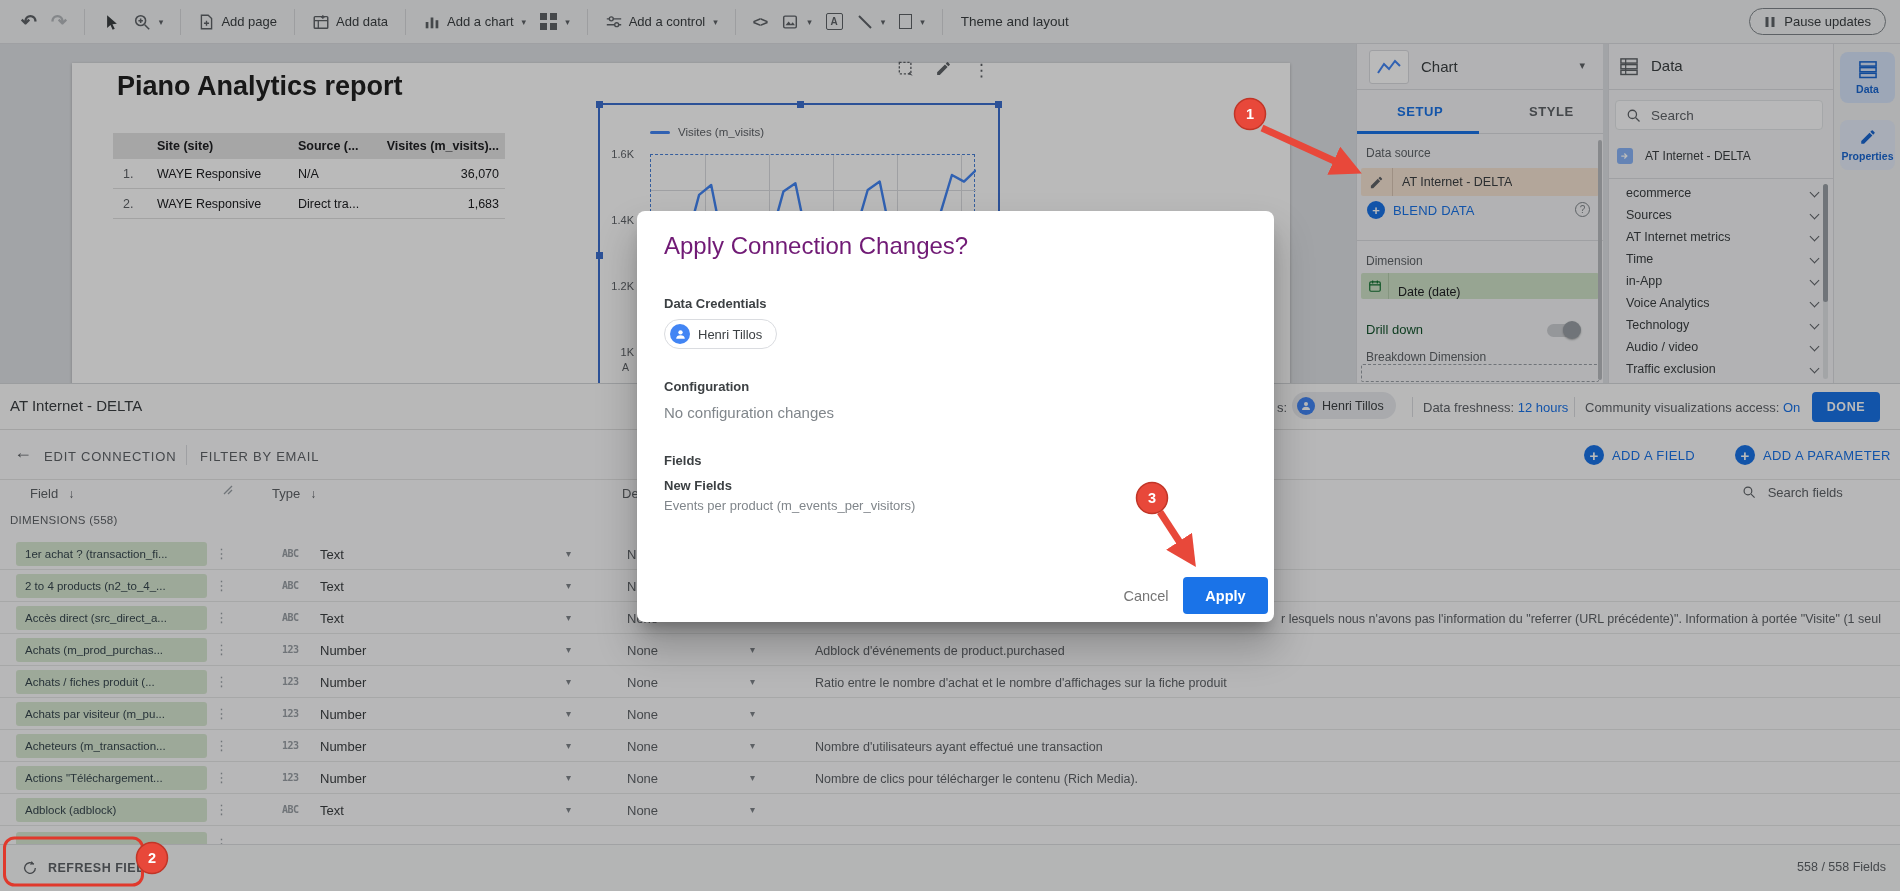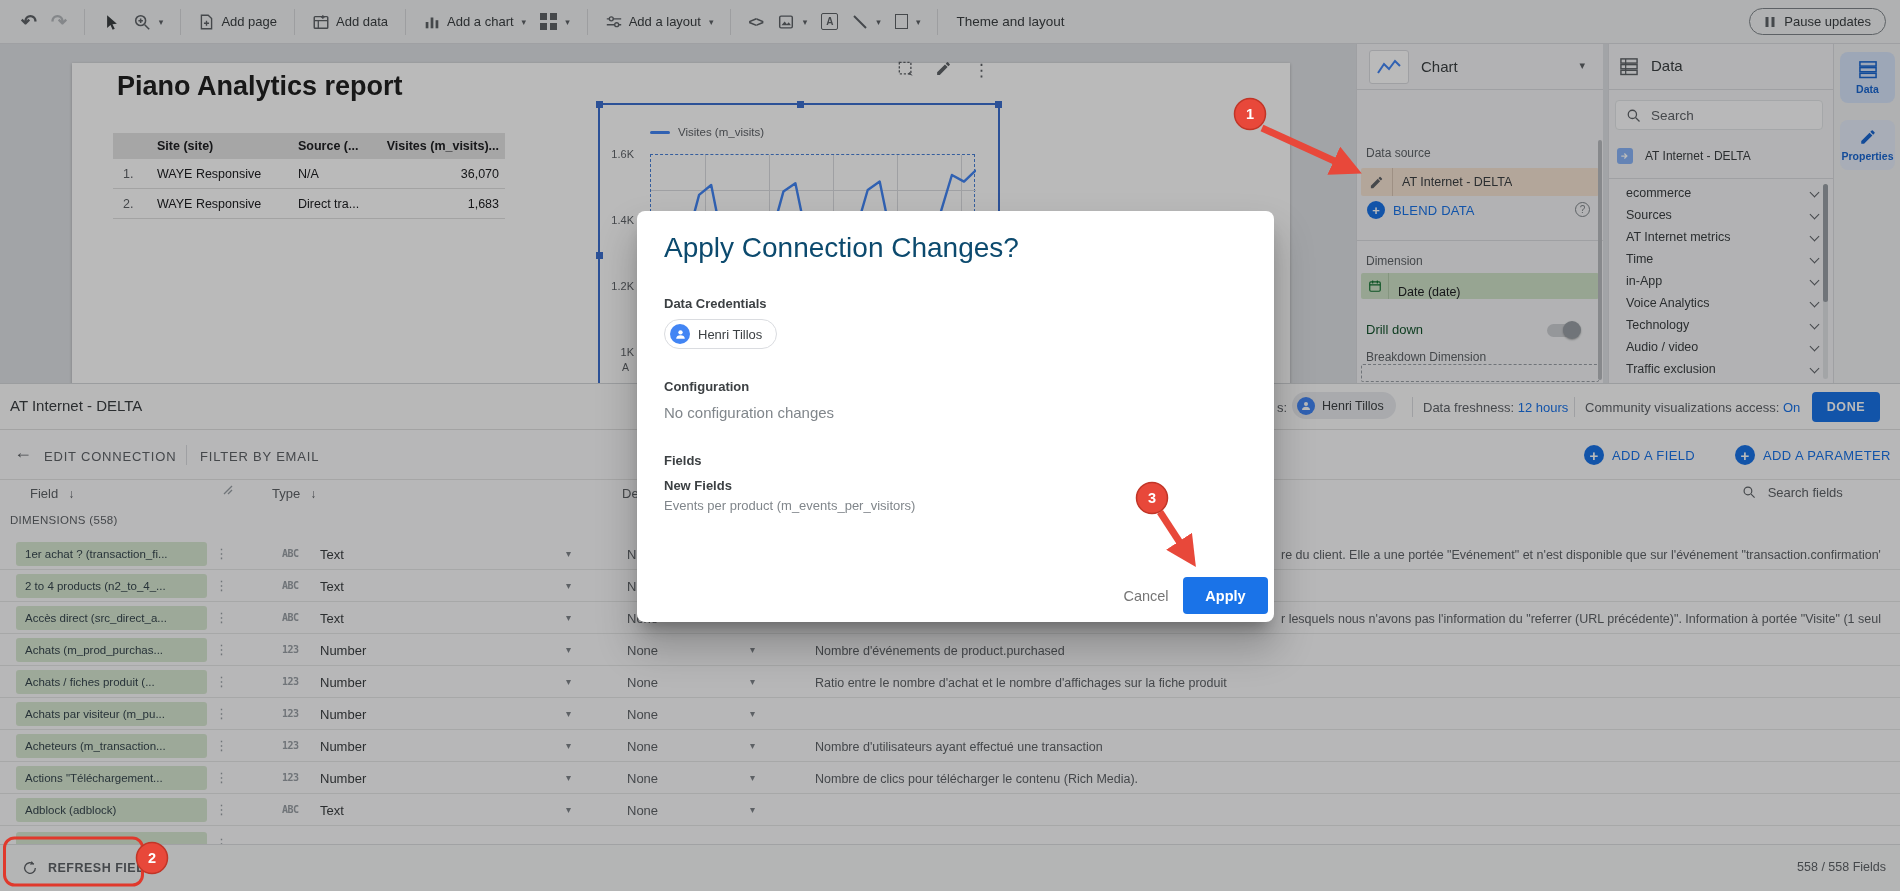--- a/index.html
+++ b/index.html
@@ -154,21 +154,21 @@
   .sfooter { position:absolute; left:0; top:460px; width:100%; height:48px; background:#f7f8f8; border-top:1px solid #dddfe1; }
   .refresh { position:absolute; left:12px; top:8px; height:30px; display:flex; align-items:center; gap:10px;
     padding:0 10px; color:#5f6368; font-size:12.5px; font-weight:bold; letter-spacing:.5px; cursor:pointer; }
   .fcount { position:absolute; right:14px; top:15px; font-size:12.5px; color:#5f6368; }
   .handleic { position:absolute; left:222px; top:2px; color:#9aa0a6; }
 
   
   .scrim { position:absolute; left:0; top:0; width:1900px; height:891px; background:rgba(0,0,0,.27); z-index:40; }
   .modal { position:absolute; left:637px; top:211px; width:637px; height:411px; background:#fff; border-radius:8px; z-index:50;
     box-shadow:0 11px 15px -7px rgba(0,0,0,.3), 0 24px 38px 3px rgba(0,0,0,.22); }
-  .m-title { position:absolute; left:27px; top:21px; font-size:28px; color:#0c4a6e; }
+  .m-title { position:absolute; left:27px; top:21px; font-size:24px; color:#701a75; }
   .m-sec { position:absolute; left:27px; font-size:13px; font-weight:bold; color:#3c4043; }
   .m-val { position:absolute; left:27px; font-size:15px; color:#80868b; }
   .m-val2 { position:absolute; left:27px; font-size:13px; color:#80868b; }
   .m-chip { position:absolute; left:27px; top:108px; height:30px; border:1px solid #dadce0; border-radius:16px;
     display:flex; align-items:center; gap:8px; padding:0 14px 0 5px; font-size:13px; font-weight:500; color:#3c4043; }
   .m-cancel { position:absolute; left:478px; top:368px; width:62px; height:34px; background:none; border:none;
     font-family:inherit; font-size:14.5px; font-weight:500; color:#757575; cursor:pointer; }
   .m-apply { position:absolute; left:546px; top:366px; width:85px; height:37px; background:#1a73e8; border:none; border-radius:4px;
     font-family:inherit; font-size:14.5px; font-weight:bold; color:#fff; cursor:pointer; }
   .annot { position:absolute; left:0; top:0; width:1900px; height:891px; z-index:60; pointer-events:none; }
@@ -225,21 +225,21 @@
       <span class="blocks"></span>
         <span class="caret">▾</span>
     </span>
     <span class="tsep"></span>
     <span class="tbtn">
       <svg width="18" height="18" viewBox="0 0 20 20">
           <path d="M2 6.5h16M2 13h16" stroke="#5f6368" stroke-width="1.6"></path>
           <circle cx="7" cy="6.5" r="2.2" fill="#f1f3f4" stroke="#5f6368" stroke-width="1.5"></circle>
           <circle cx="13" cy="13" r="2.2" fill="#f1f3f4" stroke="#5f6368" stroke-width="1.5"></circle>
         </svg>
-      <span class="lbl">Add a layout</span>
+      <span class="lbl">Add a control</span>
       <span class="caret">▾</span>
     </span>
     <span class="tsep"></span>
     <span class="tbtn code">&lt;&gt;</span>
     <span class="tbtn">
       <svg width="18" height="18" viewBox="0 0 20 20">
           <rect x="3" y="3.5" width="14" height="13" rx="1.5" fill="none" stroke="#5f6368" stroke-width="1.6"></rect>
           <path d="M5 13.5l3.5-4 2.5 3 2-2.2 2.5 3.2z" fill="#5f6368"></path>
         </svg>
       <span class="caret">▾</span>
@@ -347,20 +347,25 @@
   <div class="props">
     <div class="props-h">
       <span class="cicon">
         <svg width="26" height="20" viewBox="0 0 26 20">
             <polyline points="2,16 8,7 13,12 19,4 24,9" fill="none" stroke="#4285f4" stroke-width="2"></polyline>
           </svg>
       </span>
       <span class="props-title">Chart</span>
       <span class="props-chev">▾</span>
     </div>
+    <div class="tabs">
+      <span class="tab on" style="left:40px">SETUP</span>
+      <span class="tab off" style="left:172px">STYLE</span>
+      <span class="tabline"></span>
+    </div>
     <span class="plabel" style="top:102px">Data source</span>
     <div class="dschip">
       <span class="pcell">
         <svg width="15" height="15" viewBox="0 0 24 24">
             <path d="M3 17.25V21h3.75L17.81 9.94l-3.75-3.75L3 17.25zM20.71 7.04a.996.996 0 0 0 0-1.41l-2.34-2.34a.996.996 0 0 0-1.41 0l-1.83 1.83 3.75 3.75 1.83-1.83z" fill="#5f6368"></path>
           </svg>
       </span>
       <span class="txt">AT Internet - DELTA</span>
     </div>
     <div class="blend">
@@ -538,21 +543,20 @@
     <div class="frows" id="field-rows">
         <div class="frow">
           <span class="fchip">1er achat ? (transaction_fi...</span>
           <span class="fdots">⋮</span>
           <span class="ficon">ABC</span>
           <span class="ftype">Text</span>
           <span class="fcaret1">▾</span>
           <span class="fagg">None</span>
           <span class="fcaret2">▾</span>
           <span class="fdesc"></span>
-          <span class="ftail">re du client. Elle a une portée "Evénement" et n'est disponible que sur l'événement "transaction.confirmation"</span>
         </div>
         <div class="frow">
           <span class="fchip">2 to 4 products (n2_to_4_...</span>
           <span class="fdots">⋮</span>
           <span class="ficon">ABC</span>
           <span class="ftype">Text</span>
           <span class="fcaret1">▾</span>
           <span class="fagg">None</span>
           <span class="fcaret2">▾</span>
           <span class="fdesc"></span>
@@ -570,21 +574,21 @@
           <span class="ftail">r lesquels nous n'avons pas l'information du "referrer (URL précédente)". Information à portée "Visite" (1 seule vale...</span>
         </div>
         <div class="frow">
           <span class="fchip">Achats (m_prod_purchas...</span>
           <span class="fdots">⋮</span>
           <span class="ficon">123</span>
           <span class="ftype">Number</span>
           <span class="fcaret1">▾</span>
           <span class="fagg">None</span>
           <span class="fcaret2">▾</span>
-          <span class="fdesc">Nombre d'événements de product.purchased</span>
+          <span class="fdesc">Adblock d'événements de product.purchased</span>
           <span class="ftail"></span>
         </div>
         <div class="frow">
           <span class="fchip">Achats / fiches produit (...</span>
           <span class="fdots">⋮</span>
           <span class="ficon">123</span>
           <span class="ftype">Number</span>
           <span class="fcaret1">▾</span>
           <span class="fagg">None</span>
           <span class="fcaret2">▾</span>

